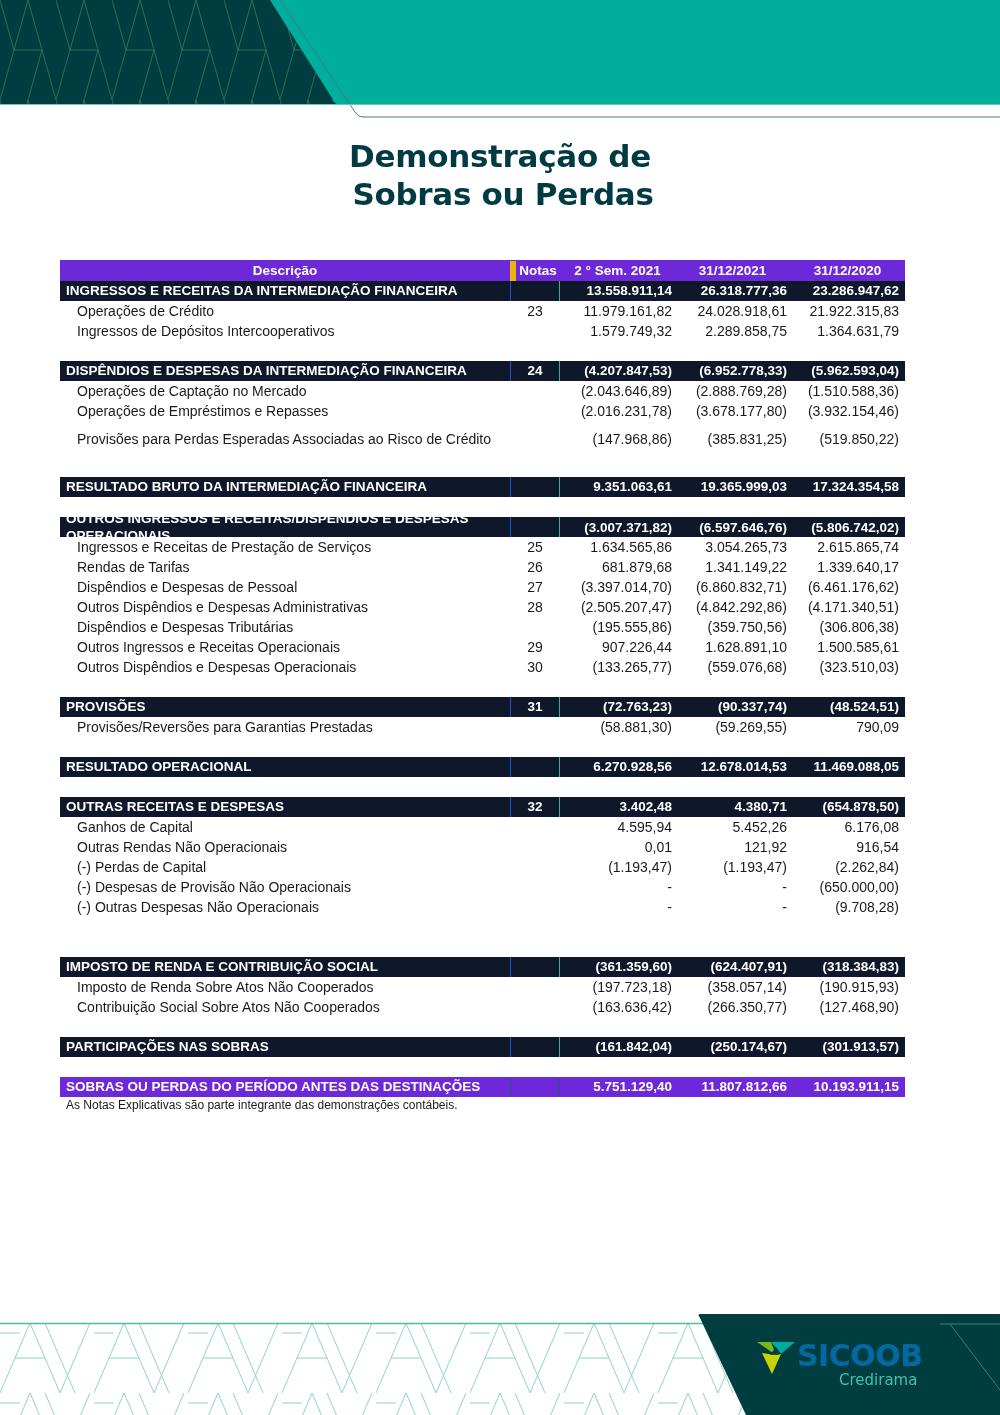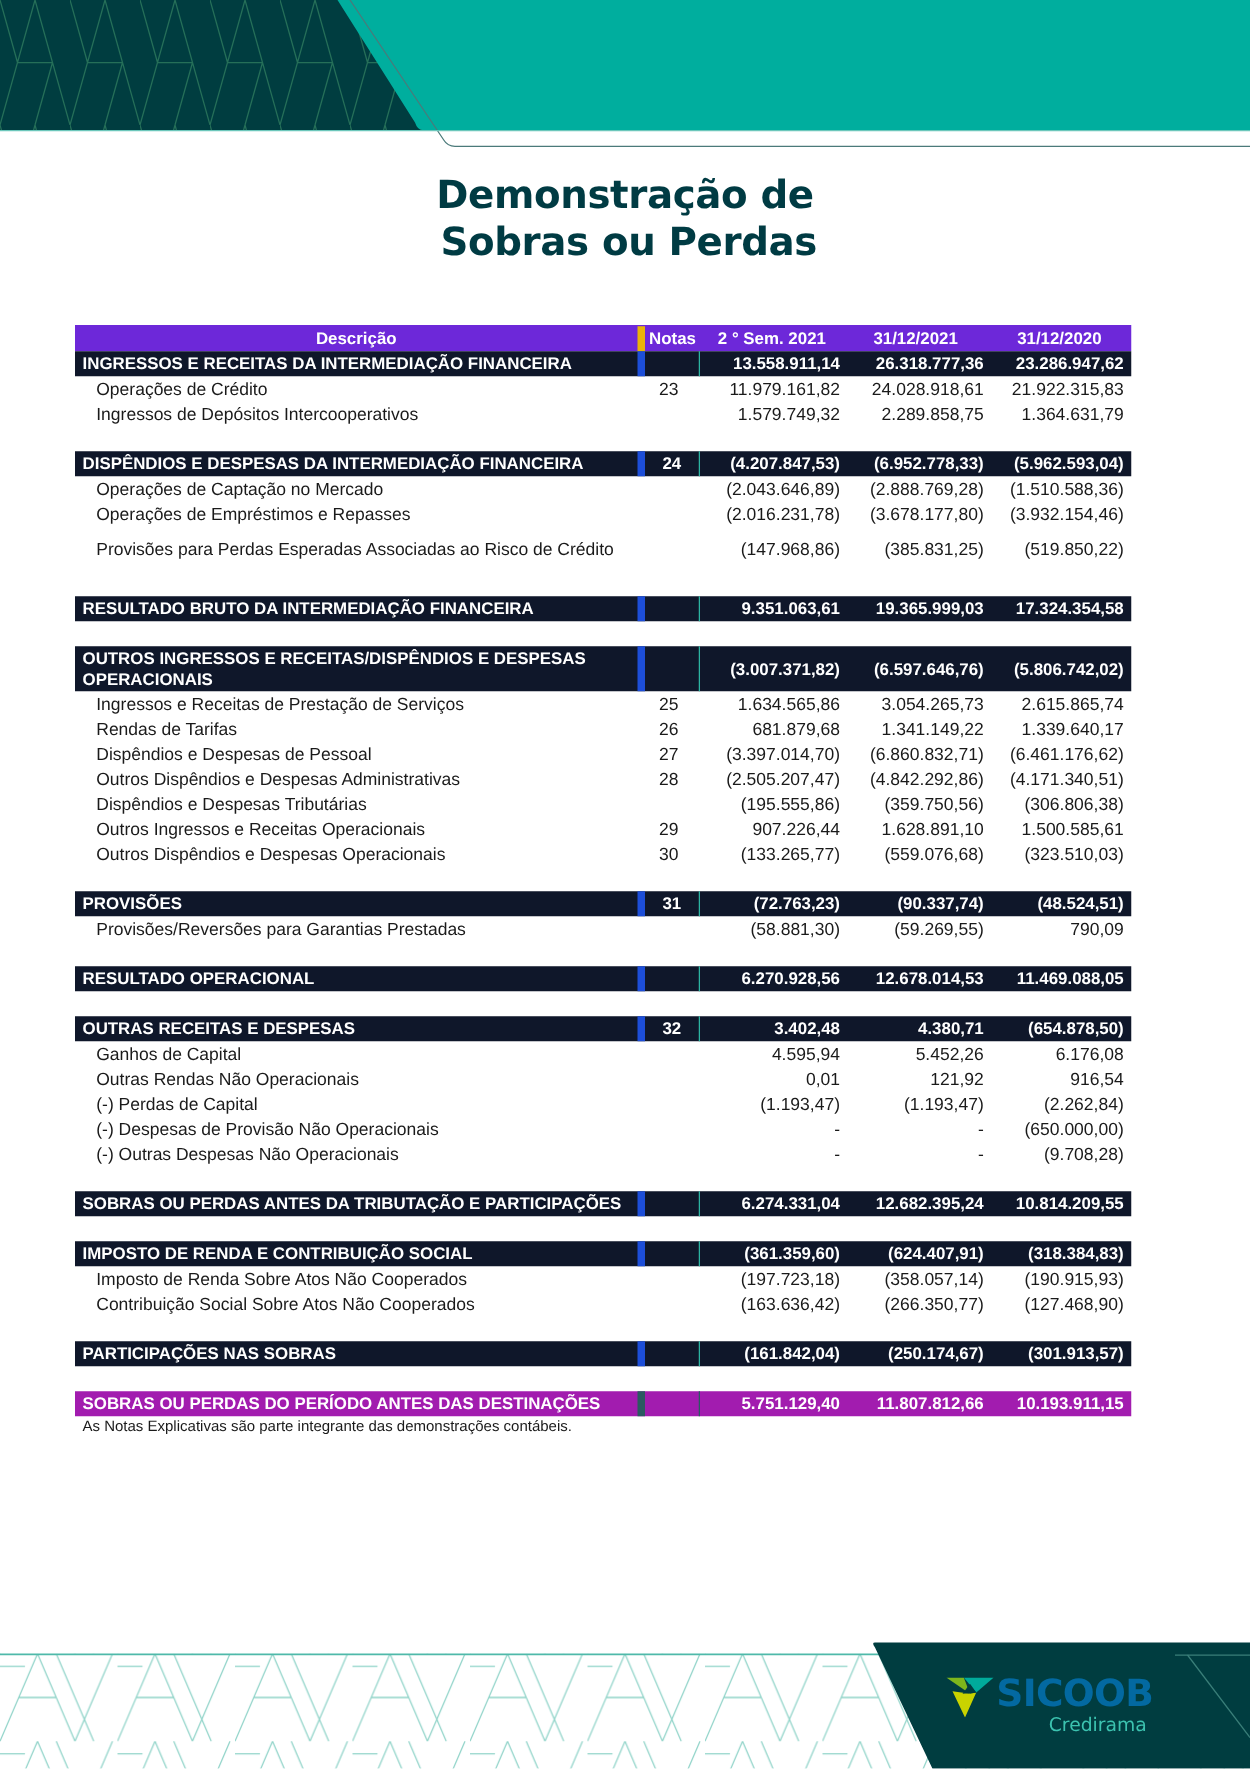--- a/index.html
+++ b/index.html
@@ -24,25 +24,25 @@
   .c-v { width: 115px; text-align: right; padding-right: 3px; white-space: nowrap; }
   .c-v.last { width: 115px; padding-right: 6px; }
 
   .row.hdr { background: #6d28d9; color: #ffffff; font-weight: bold; font-size: 13.5px; height: 21px; }
   .row.hdr .c-desc { text-align: center; padding-left: 0; }
   .row.hdr .c-note { border-left: 6px solid #eab308; }
   .row.hdr .c-v { text-align: center; padding-right: 0; }
 
   .row.sec { background: #0f172a; color: #ffffff; font-weight: bold; font-size: 13.5px; }
   .row.sec .c-desc { padding-left: 6px; }
-  .row.sec .c-note { border-left: 6px solid #1d4ed8; border-right: 1px solid #2cb3a1; height: 100%; display: flex; align-items: center; justify-content: center; }
-  .row.sec.tall { height: 36px; line-height: 17px; }
+  .row.sec .c-note { border-left: 1px solid #1d4ed8; border-right: 1px solid #2cb3a1; height: 100%; display: flex; align-items: center; justify-content: center; }
+  .row.sec.tall { height: 20px; line-height: 17px; }
   .row.sec.tall .c-desc { white-space: normal; }
 
-  .row.sec.final { background: #a21caf; }
+  .row.sec.final { background: #6d28d9; }
   .row.sec.final .c-note { border-color: #2a5a61; }
 
   .row.item .c-desc { padding-left: 17px; }
   .row.item.wrap { height: 36px; line-height: 17px; }
   .row.item.wrap .c-desc { white-space: normal; padding-left: 6px; text-indent: 11px; }
 
   .gap { height: 20px; }
 
   .footnote { font-size: 12px; line-height: 16px; color: #1a1a1a; padding-left: 6px; }
 
@@ -267,27 +267,20 @@
   </div>
   <div class="row item">
     <div class="c-desc">(-) Outras Despesas Não Operacionais</div>
     <div class="c-note"></div>
     <div class="c-v">-</div>
     <div class="c-v">-</div>
     <div class="c-v last">(9.708,28)</div>
   </div>
   <div class="gap"></div>
 
-  <div class="row sec">
-    <div class="c-desc">SOBRAS OU PERDAS ANTES DA TRIBUTAÇÃO E PARTICIPAÇÕES</div>
-    <div class="c-note"></div>
-    <div class="c-v">6.274.331,04</div>
-    <div class="c-v">12.682.395,24</div>
-    <div class="c-v last">10.814.209,55</div>
-  </div>
   <div class="gap"></div>
 
   <div class="row sec">
     <div class="c-desc">IMPOSTO DE RENDA E CONTRIBUIÇÃO SOCIAL</div>
     <div class="c-note"></div>
     <div class="c-v">(361.359,60)</div>
     <div class="c-v">(624.407,91)</div>
     <div class="c-v last">(318.384,83)</div>
   </div>
   <div class="row item">

